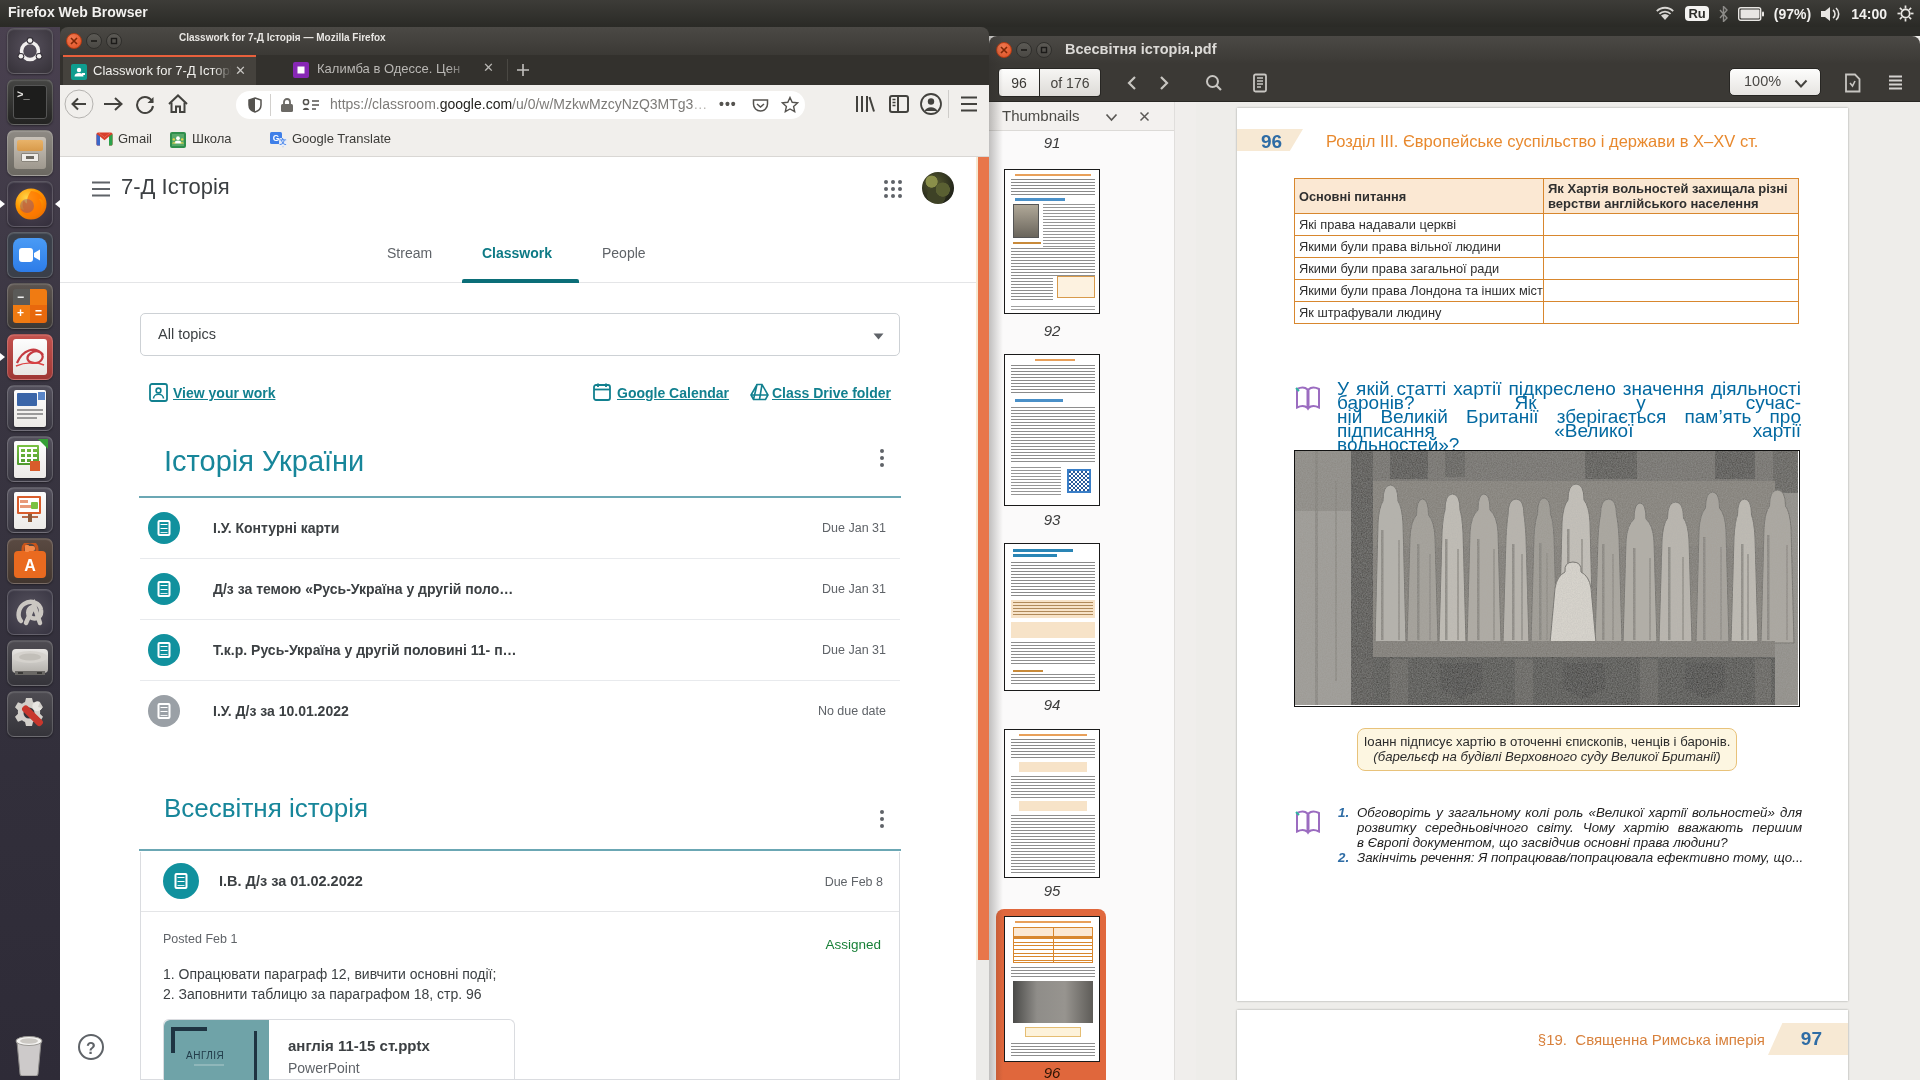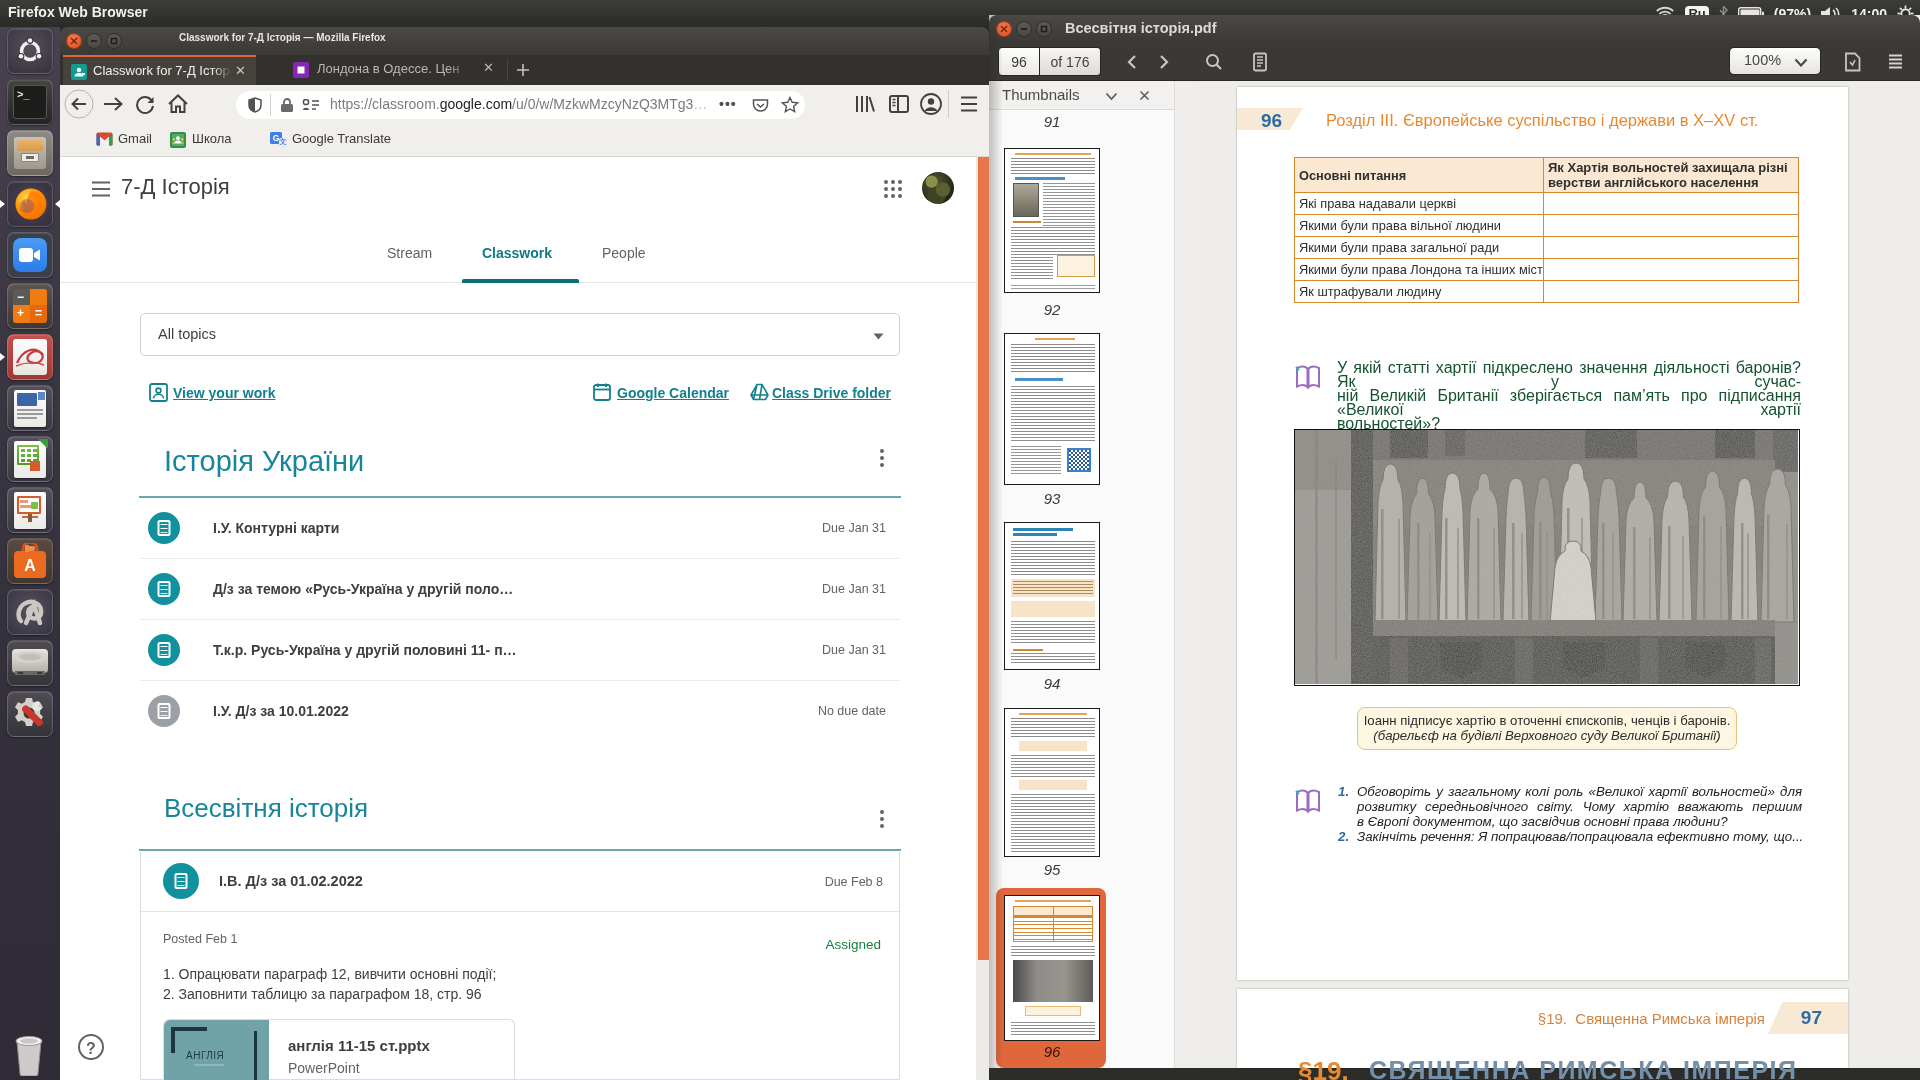--- a/index.html
+++ b/index.html
@@ -37,21 +37,21 @@
 #ff-scroll { position:absolute; left:916px; top:130px; width:13px; height:923px; background:#ecebe9; }
 #ff-thumb { position:absolute; left:0px; top:0px; width:13px; height:803px; background:#e8764a; border-left:2.5px solid #f6e9d2; box-sizing:border-box; }
 
 #urlbar { position:absolute; left:176px; top:6px; width:569px; height:28px; background:#fff; border-radius:14px;
   font-size:14px; color:#7d7b78; }
 
 
 .gc-link { color:#12808f; font-weight:bold; font-size:14px;text-decoration:underline; }
 
 
-#pdf { position:absolute; left:989px; top:15px; width:931px; height:908px; background:#eeedea; }
+#pdf { position:absolute; left:989px; top:36px; width:931px; height:908px; background:#eeedea; }
 #pdf-title { position:absolute; left:0; top:0; width:100%; height:28px; border-radius:8px 8px 0 0;
   background:linear-gradient(#4b4945,#3b3935); }
 #pdf-title .t { position:absolute; left:76px; top:5px; font-size:14.5px; font-weight:bold; color:#dcdad7; }
 #pdf-tool { position:absolute; left:0; top:28px; width:100%; height:38px; background:#3b3935; border-bottom:1px solid #282724; }
 #pdf-side { position:absolute; left:0; top:66px; width:207px; height:987px; background:#fbfafa; }
 #pdf-sidehead { position:absolute; left:0; top:0; width:207px; height:29px; background:#f3f1ef; border-bottom:1px solid #dcdad7; color:#4a4945; font-size:15px; }
 #pdf-main { position:absolute; left:207px; top:66px; width:724px; height:987px; background:#eeedea; }
 .page { position:absolute; left:41px; width:611px; background:#fff; box-shadow:0 0 2px rgba(0,0,0,0.35); }
 .thumb { position:absolute; left:15px; width:96px; background:#fff; border:1px solid #1a1a1a; overflow:hidden; }
 .tlabel { position:absolute; left:0px; width:126px; text-align:center; font-style:italic; font-size:15px; color:#3a3a3a; }
@@ -281,21 +281,21 @@
           <rect x="11" y="9" width="3" height="2" fill="#fff"></rect>
         </svg>
       <div class="abs" style="left:30px;top:6px;font-size:13px;color:#f0efec;width:140px;overflow:hidden;white-space:nowrap;-webkit-mask-image:linear-gradient(90deg,#000 86%,transparent 99%);mask-image:linear-gradient(90deg,#000 86%,transparent 99%);">Classwork for 7-Д Історія</div>
       <div class="abs" style="left:172px;top:6px;font-size:13px;color:#c9c7c4;">✕</div>
     </div>
     <div class="tab2">
       <svg class="abs" style="left:37px;top:7px;" width="16" height="16" viewBox="0 0 16 16">
           <rect width="16" height="16" rx="2" fill="#8727b5"></rect>
           <rect x="4.5" y="4.5" width="7" height="7" fill="#fff"></rect>
         </svg>
-      <div class="abs" style="left:61px;top:6px;font-size:13px;color:#b9b7b4;width:160px;overflow:hidden;white-space:nowrap;-webkit-mask-image:linear-gradient(90deg,#000 82%,transparent 96%);mask-image:linear-gradient(90deg,#000 82%,transparent 96%);">Лондона в Одессе. Цен</div>
+      <div class="abs" style="left:61px;top:6px;font-size:13px;color:#b9b7b4;width:160px;overflow:hidden;white-space:nowrap;-webkit-mask-image:linear-gradient(90deg,#000 82%,transparent 96%);mask-image:linear-gradient(90deg,#000 82%,transparent 96%);">Калимба в Одессе. Цен</div>
       <div class="abs" style="left:227px;top:5px;font-size:13px;color:#b9b7b4;">✕</div>
       <div class="abs" style="left:251px;top:4px;width:1px;height:22px;background:#4a4843;"></div>
       <svg class="abs" style="left:260px;top:8px;" width="14" height="14" viewBox="0 0 14 14">
           <path d="M7 1 V13 M1 7 H13" stroke="#c3c1be" stroke-width="1.6"></path>
         </svg>
     </div>
   </div>
   <div id="ff-nav">
     <svg class="abs" style="left:4px;top:4px;" width="30" height="30" viewBox="0 0 30 30">
         <circle cx="15" cy="15" r="14" fill="none" stroke="#b5b3b0" stroke-width="1"></circle>
@@ -656,21 +656,21 @@
             </tr>
       </tbody>
         </table>
       <svg class="bookic" style="left:56px;top:276px;" viewBox="0 0 30 28">
           <g fill="none" stroke="#9b6cc0" stroke-width="2">
             <path d="M4 5 C8 3 12 3 14.5 5.5 V24 C12 21.5 8 21.5 4 23.5 Z"></path>
             <path d="M26 5 C22 3 18 3 15.5 5.5 V24 C18 21.5 22 21.5 26 23.5 Z"></path>
           </g>
           <path d="M3 4 l3 3" stroke="#2fb5a0" stroke-width="2"></path>
         </svg>
-      <div class="abs" style="left:100px;top:274px;width:464px;font-size:16px;line-height:14px;color:#14532d;">
+      <div class="abs" style="left:100px;top:274px;width:464px;font-size:19px;line-height:14px;color:#0369a1;">
         <div style="text-align:justify;text-align-last:justify;">У якій статті хартії підкреслено значення діяльності баронів? Як у сучас-</div>
         <div style="text-align:justify;text-align-last:justify;">ній Великій Британії зберігається пам’ять про підписання «Великої хартії</div>
         <div>вольностей»?</div>
       </div>
       <div class="abs" style="left:57px;top:342px;width:506px;height:257px;border:1.5px solid #111;">
         <svg width="503" height="254" viewBox="0 0 503 254" preserveAspectRatio="none">
         <defs>
           <filter id="grain">
                 <feTurbulence type="fractalNoise" baseFrequency="0.8" numOctaves="2" result="n"></feTurbulence>
                 <feColorMatrix in="n" type="matrix" values="0 0 0 0 0.42 0 0 0 0 0.42 0 0 0 0 0.41 0 0 0 0.45 0"></feColorMatrix>

